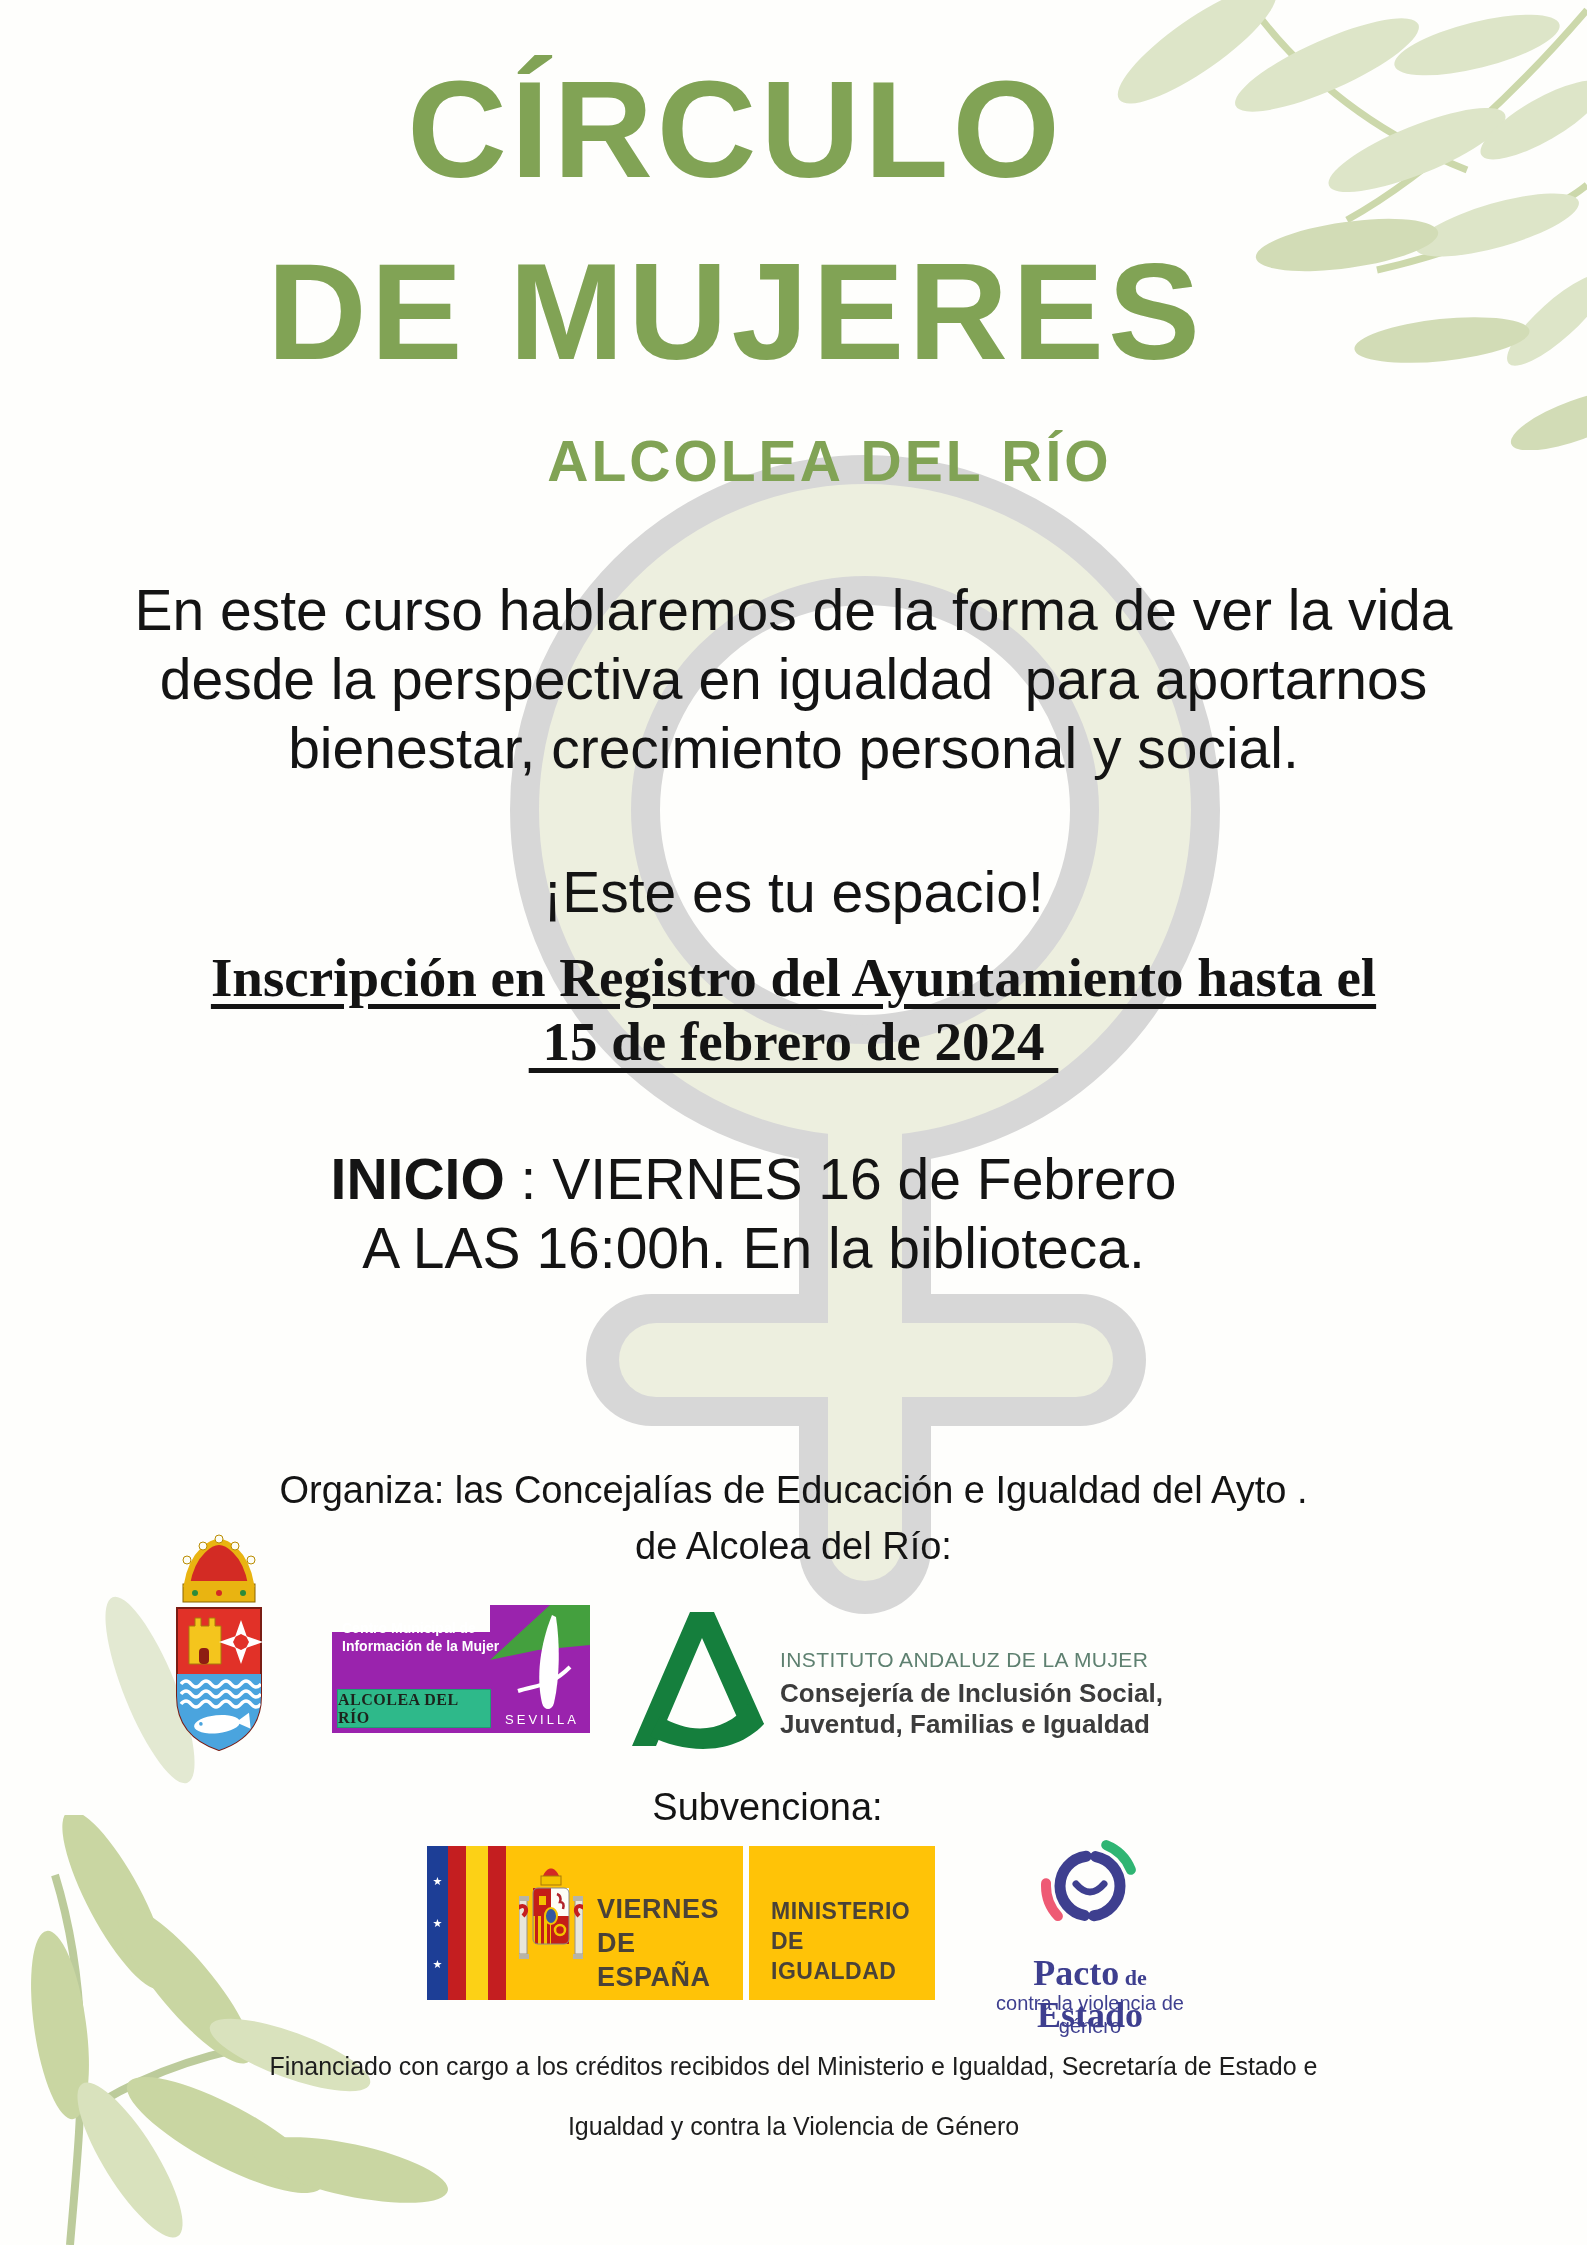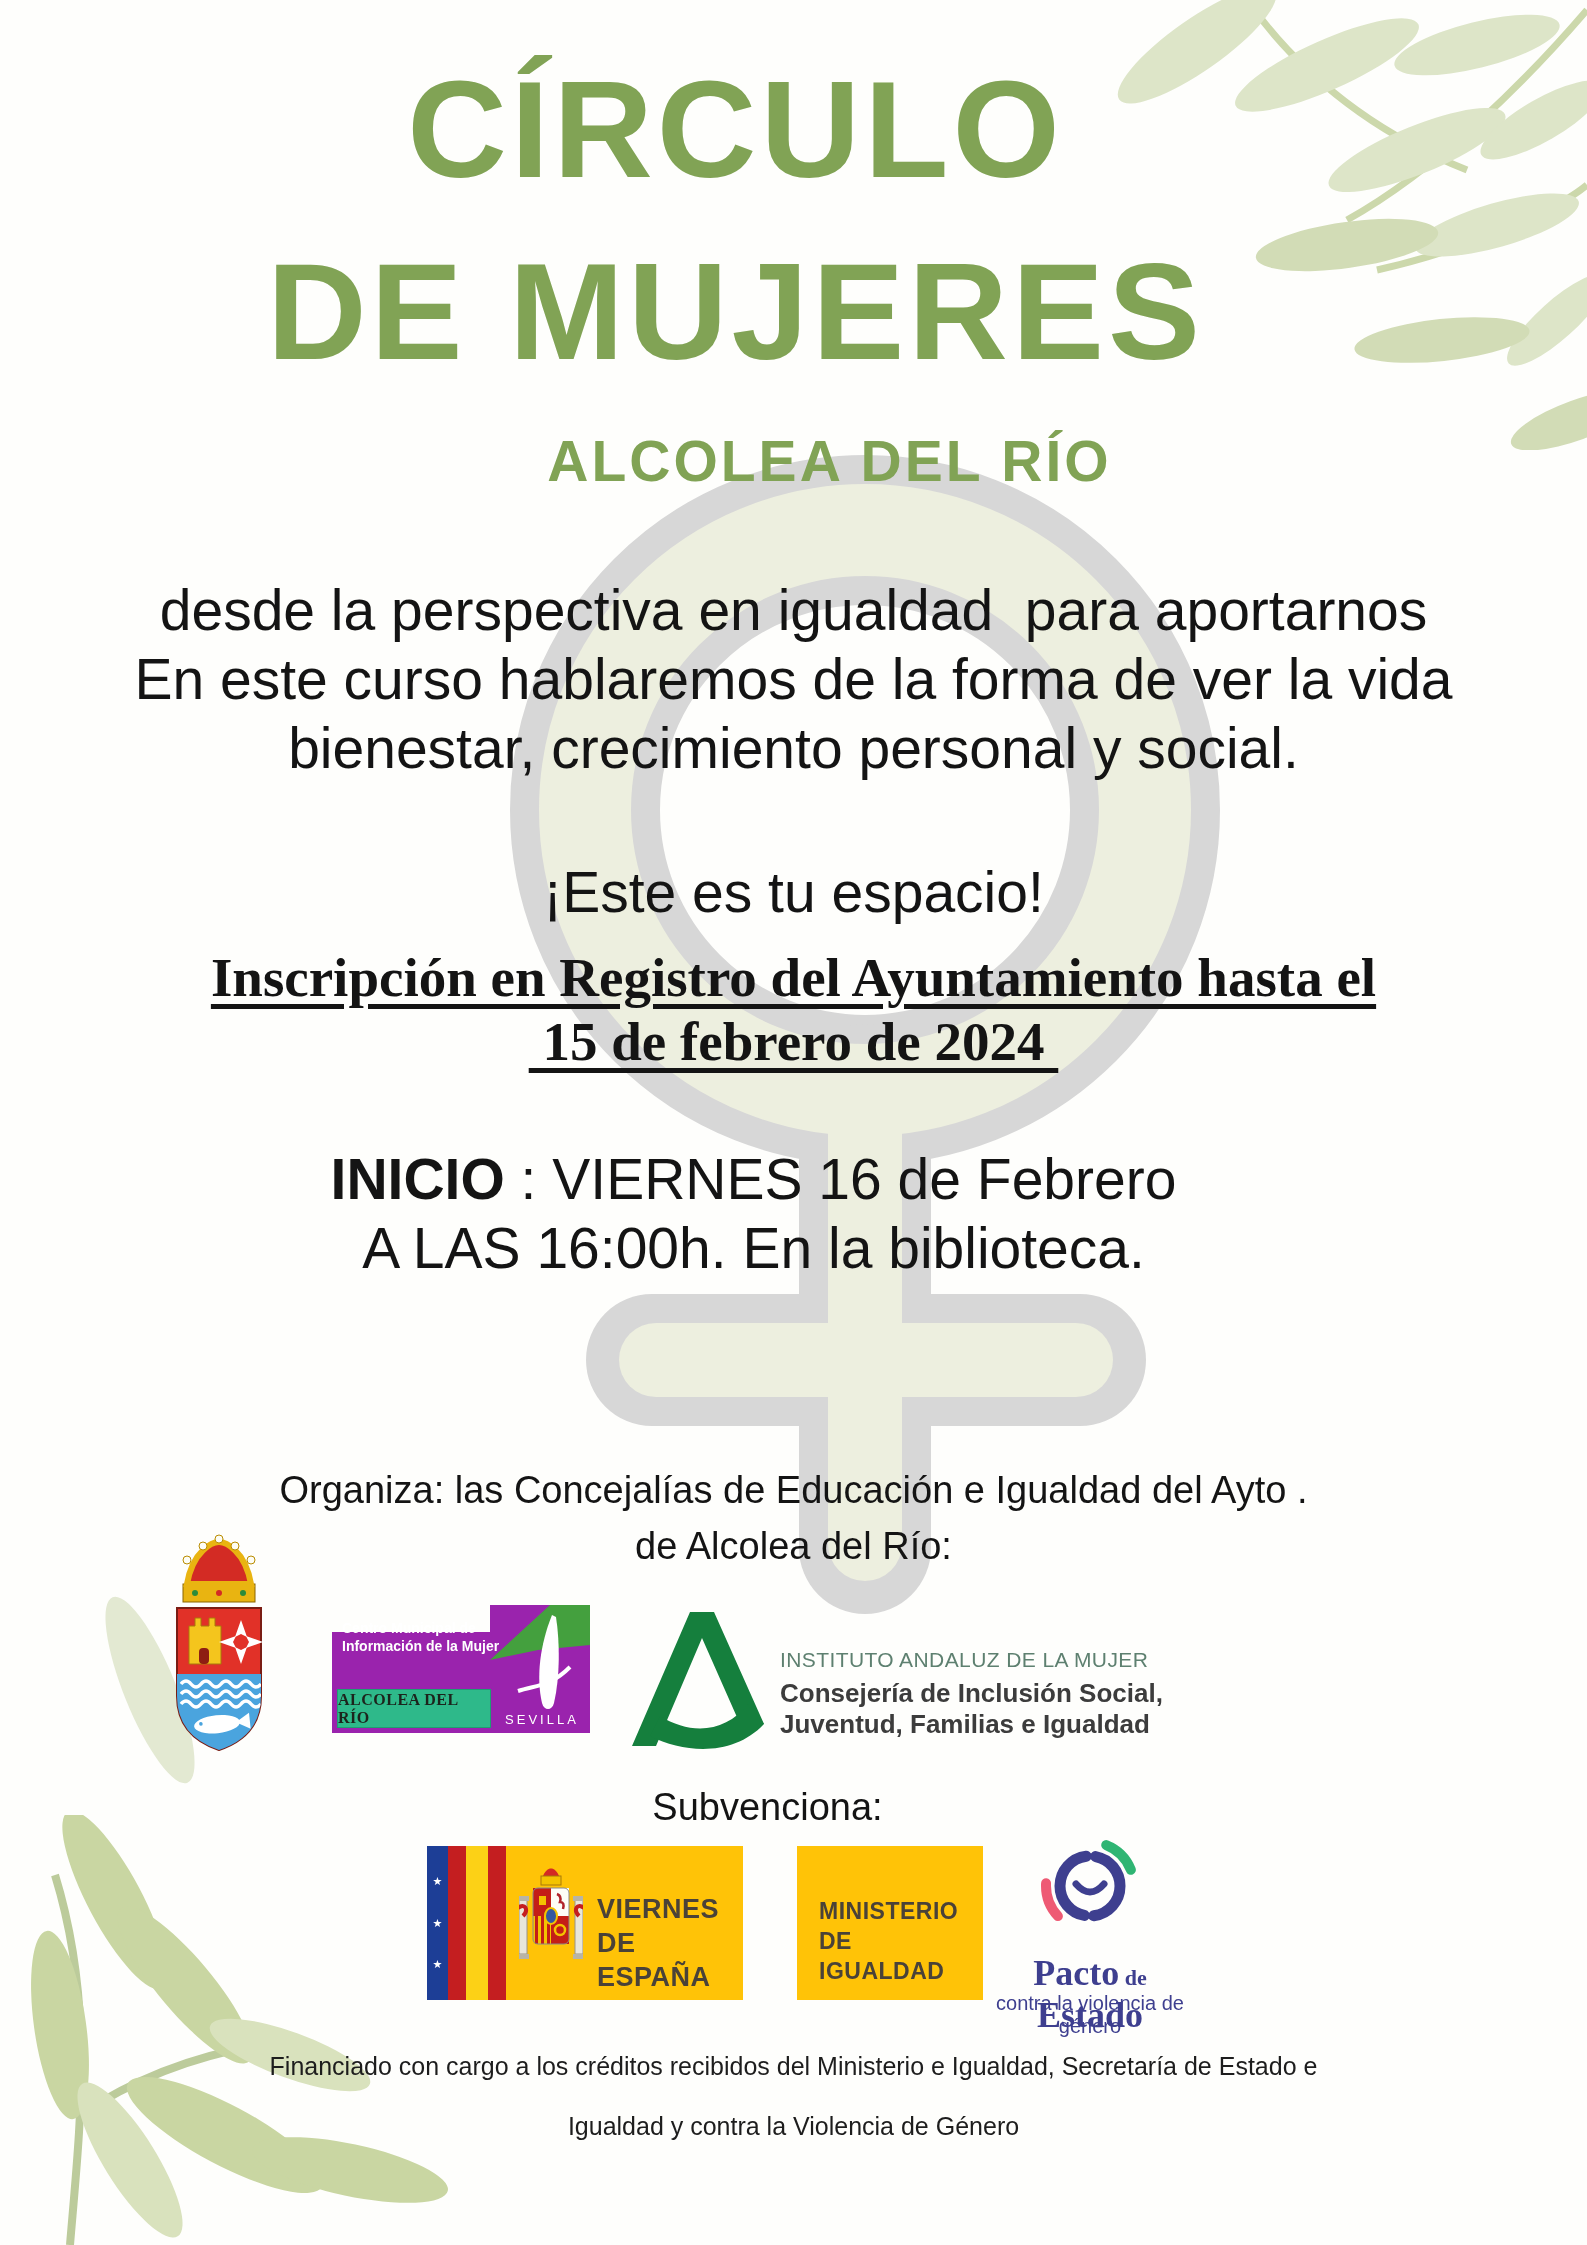--- a/index.html
+++ b/index.html
@@ -97,22 +97,22 @@
     </g>
   </svg>
 
   <div class="content">
 
     <div class="center-line title" style="top:58px; transform:translateX(-58px);">CÍRCULO</div>
     <div class="center-line title" style="top:240px; transform:translateX(-58px);">DE MUJERES</div>
     <div class="center-line subtitle" style="top:428px; transform:translateX(36px);">ALCOLEA DEL RÍO</div>
 
     <div class="abs" style="top:576px; left:0; width:100%;">
+      <div class="center-line bodytext" style="position:relative;">En este curso hablaremos de la forma de ver la vida</div>
       <div class="center-line bodytext" style="position:relative;">desde la perspectiva en igualdad&nbsp; para aportarnos</div>
-      <div class="center-line bodytext" style="position:relative;">En este curso hablaremos de la forma de ver la vida</div>
       <div class="center-line bodytext" style="position:relative;">bienestar, crecimiento personal y social.</div>
     </div>
 
     <div class="center-line bodytext" style="top:858px;">¡Este es tu espacio!</div>
 
     <div class="abs" style="top:946px; left:0; width:100%;">
       <div class="center-line inscription" style="position:relative;">Inscripción en Registro del Ayuntamiento hasta el</div>
       <div class="center-line inscription" style="position:relative;">&nbsp;15 de febrero de 2024&nbsp;</div>
     </div>
 
@@ -232,21 +232,21 @@
         <circle cx="41" cy="64" r="5" fill="none" stroke="#f3c300" stroke-width="2.5"></circle>
         <ellipse cx="32" cy="50" rx="6" ry="8" fill="#3558a0" stroke="#f3c300" stroke-width="2"></ellipse>
         <rect x="14" y="22" width="36" height="56" rx="5" fill="none" stroke="#8a8a8a"></rect>
       </svg>
       <div class="abs govtext" style="left:170px; top:46px; font-size:27px; line-height:34px;">
         <div>VIERNES</div>
         <div>DE ESPAÑA</div>
       </div>
     </div>
 
-    <div class="logo-yellow" style="left:749px; top:1846px; width:186px; height:154px;margin-left:48px;">
+    <div class="logo-yellow" style="left:749px; top:1846px; width:186px; height:154px;">
       <div class="abs govtext" style="left:22px; top:50px; font-size:23px; line-height:30px;">
         <div>MINISTERIO</div>
         <div>DE IGUALDAD</div>
       </div>
     </div>
 
     <div class="abs" style="left:990px; top:1834px; width:200px; height:186px;">
       <svg class="abs" style="left:45px; top:0;" width="110" height="112" viewBox="0 0 110 112">
         <circle cx="55" cy="52" r="44" pathLength="100" fill="none" stroke="#ee5a74" stroke-width="10" stroke-linecap="round" stroke-dasharray="13 87" stroke-dashoffset="-38"></circle>
         <circle cx="55" cy="52" r="44" pathLength="100" fill="none" stroke="#2fb573" stroke-width="10" stroke-linecap="round" stroke-dasharray="13 87" stroke-dashoffset="-81"></circle>

